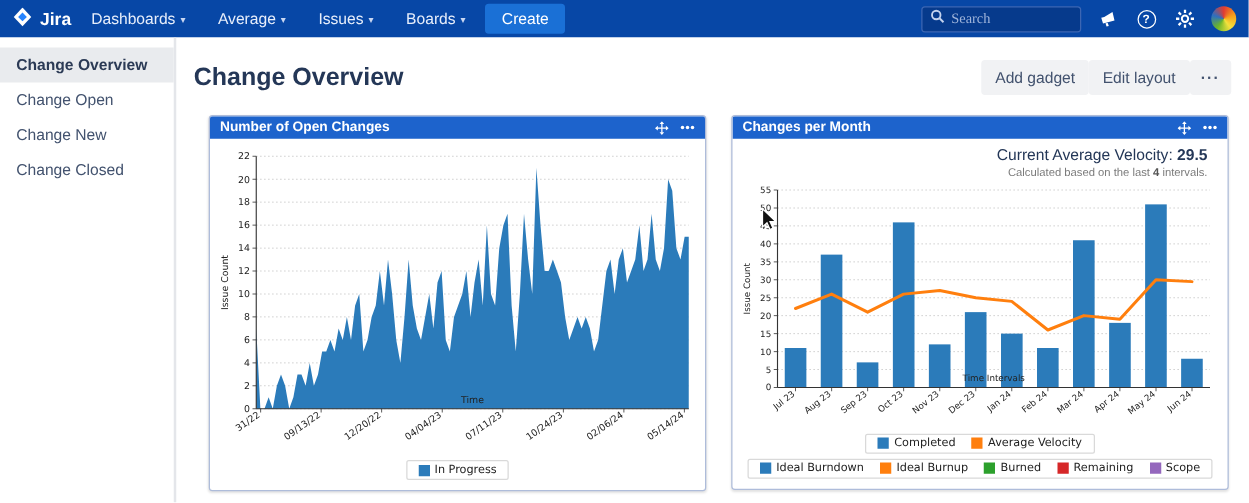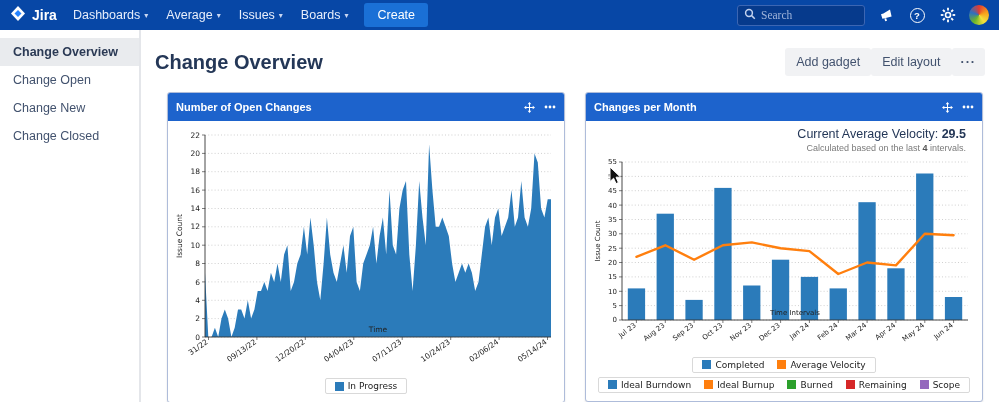--- a/index.html
+++ b/index.html
@@ -2,21 +2,21 @@
 <html><head>
 <meta charset="utf-8">
 <style>
   * { box-sizing: border-box; margin: 0; padding: 0; }
   html,body { width: 999px; height: 402px; overflow: hidden; }
   body { font-family: "Liberation Sans", sans-serif; background: #fff; position: relative; }
 
   
   .topnav { height: 30px; background: #0747a6; display: flex; align-items: center; padding: 0 10px; gap: 16px; color: #fff; }
   .brand { display: flex; align-items: center; gap: 6px; font-size: 14px; font-weight: bold; }
-  .navitems { display: flex; gap: 18px; align-items: center; }
+  .navitems { display: flex; gap: 26px; align-items: center; }
   .navitem { display: flex; align-items: center; gap: 4px; font-size: 12.5px; color: #e7eefb; cursor: pointer; }
   .caret { font-size: 8px; color: #c9d7f2; }
   .create-btn { background: #1a70d6; color: #fff; border: 0; border-radius: 3px; font-size: 12.5px; padding: 5px 13px; cursor: pointer; font-family: inherit; }
   .nav-right { margin-left: auto; display: flex; align-items: center; gap: 11px; }
   .searchbox { background: #063a8c; border: 1px solid #3c66b3; border-radius: 3px; height: 21px; width: 128px; display: flex; align-items: center; padding: 0 6px; gap: 5px; }
   .searchbox input { background: transparent; border: 0; outline: none; color: #fff; font-size: 11.5px; width: 100%; font-family: Liberation Serif, serif; }
   .searchbox input::placeholder { color: #9fb4da; }
   .icon-btn { width: 20px; height: 20px; display: flex; align-items: center; justify-content: center; cursor: pointer; }
   .help-circle { width: 15px; height: 15px; border: 1.6px solid #fff; border-radius: 50%; color: #fff; font-size: 9.5px; font-weight: bold; display: flex; align-items: center; justify-content: center; }
   .avatar { width: 20px; height: 20px; border-radius: 50%; background: conic-gradient(#e23b31, #f7a01b, #f3e13c, #6bb52a, #2e6fc0, #e23b31); cursor: pointer; }
@@ -30,21 +30,21 @@
   .main { flex: 1; padding: 10px 14px 0 14px; }
   .page-head { display: flex; align-items: center; margin: 8px 0 16px 0; }
   .page-head h1 { font-size: 20px; font-weight: 600; color: #243757; }
   .actions { margin-left: auto; display: flex; align-items: center; }
   .btn { background: #f1f2f4; border: 0; border-radius: 3px; padding: 7px 11px; font-size: 12.5px; color: #42526e; cursor: pointer; font-family: inherit; }
   .btn.more { padding: 7px 9px; font-weight: bold; letter-spacing: 1px; }
 
   
   .gadgets { display: flex; gap: 20px; padding-left: 12px; align-items: flex-start; }
   .gadget { width: 398px; border: 1px solid #aebcda; border-radius: 3px; background: #fff; box-shadow: 0 1px 2px rgba(0,0,0,.12); overflow: hidden; }
-  .g-head { background: #1d63cc; height: 28px; display: flex; align-items: center; padding: 0 8px; gap: 9px; }
+  .g-head { background: #1d63cc; height: 18px; display: flex; align-items: center; padding: 0 8px; gap: 9px; }
   .g-title { color: #fff; font-size: 11px; font-weight: bold; flex: 1; }
   .g-icon { display: flex; align-items: center; cursor: pointer; }
   .g-body { padding: 4px 4px 4px 4px; }
 
   .chartwrap { display: flex; justify-content: center; }
 
   .legend { display: flex; justify-content: center; margin: 1px 0 4px 0; }
   .legend-box { display: inline-flex; gap: 13px; align-items: center; border: 1px solid #d9d9d9; border-radius: 2px; padding: 2px 9px; font-size: 9px; font-family: "DejaVu Sans", sans-serif; color: #222; }
   .li { display: inline-flex; align-items: center; white-space: nowrap; }
   .sw { width: 9px; height: 9px; display: inline-block; margin-right: 4px; }

